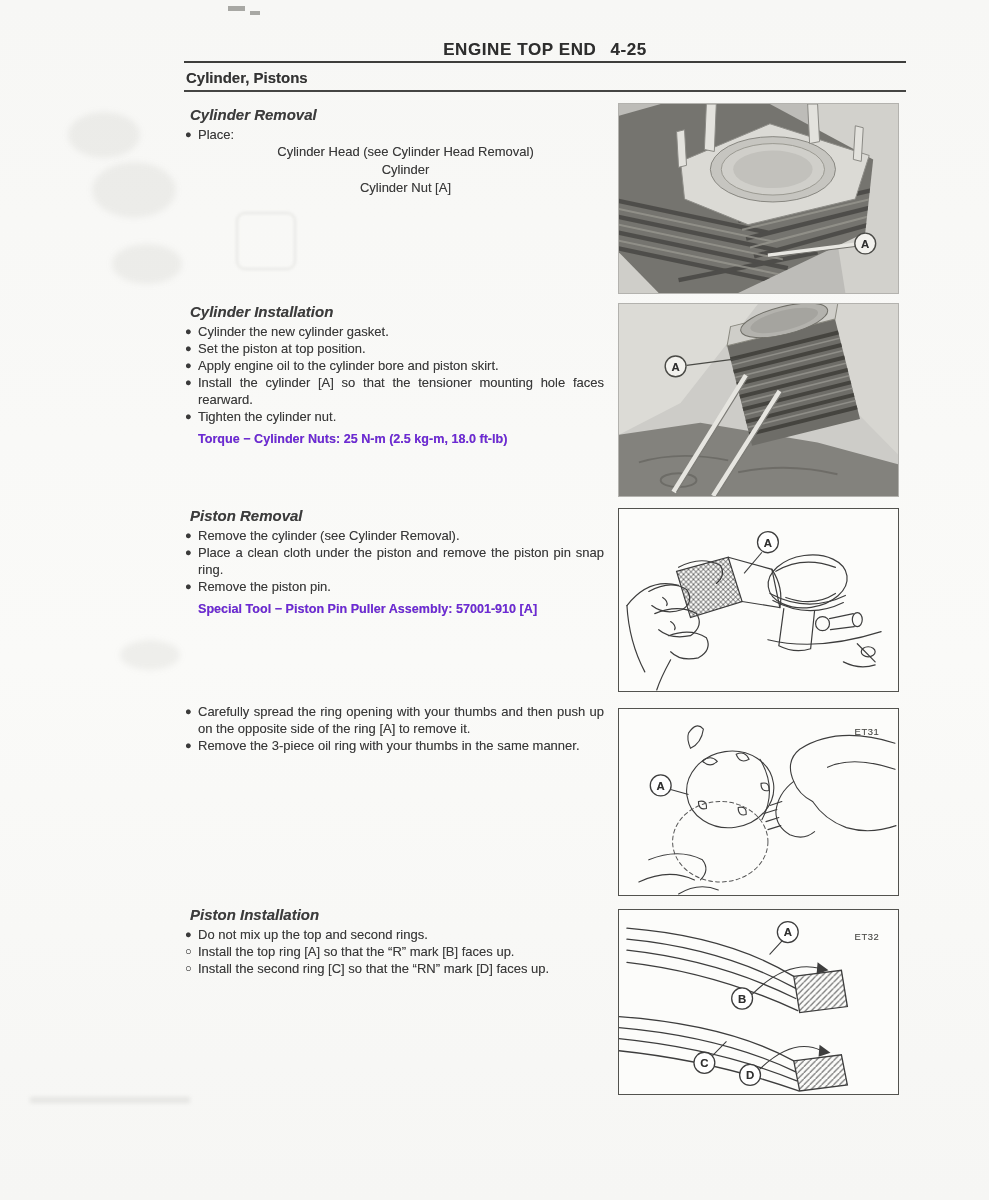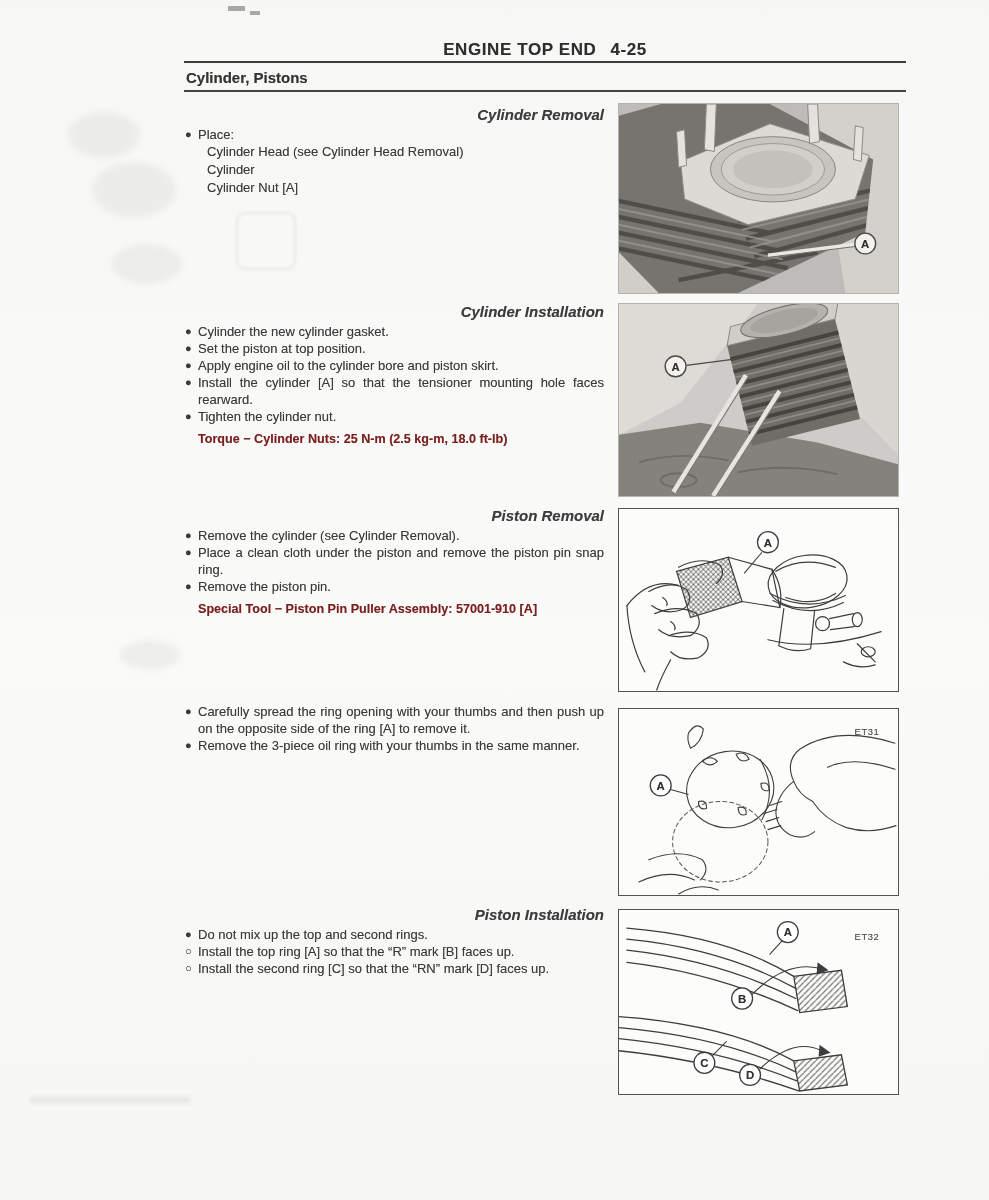--- a/index.html
+++ b/index.html
@@ -11,27 +11,27 @@
   }
   
   .header-line{position:absolute;top:40px;left:185px;width:720px;text-align:center;
     font-size:17px;font-weight:bold;color:#2e2e2e;letter-spacing:.6px;}
   .header-line .gap{display:inline-block;width:14px;}
   .rule{position:absolute;left:184px;width:722px;height:2px;background:#3e3e3c;}
   .rule.thin{height:1.6px;background:#454543;}
   .section-title{position:absolute;top:69px;left:186px;font-size:15px;font-weight:bold;color:#333;}
   
   .sec{position:absolute;left:185px;width:419px;}
-  .sec h3{margin:0 0 3px 16px;font-size:15px;font-weight:600;font-style:italic;color:#3c3c3c;text-align:right;}
+  .sec h3{margin:0 0 3px 5px;font-size:15px;font-weight:600;font-style:italic;color:#3c3c3c;}
   ul.steps{list-style:none;margin:0;padding:0;}
   li.step{position:relative;padding-left:13px;font-size:13px;line-height:17px;text-align:justify;color:#3a3a3a;}
   li.step .m{position:absolute;left:0;top:0;font-size:11px;line-height:17px;}
   ul.subitems{list-style:none;margin:0;padding:0 0 0 22px;}
-  ul.subitems li{font-size:13px;line-height:18px;}
-  .boldnote{margin-top:6px;padding-left:13px;font-size:12.6px;font-weight:bold;line-height:16px;color:#7f1d1d;}
+  ul.subitems li{font-size:13px;line-height:18px;text-align:center;}
+  .boldnote{margin-top:6px;padding-left:13px;font-size:12.6px;font-weight:bold;line-height:16px;color:#6d28d9;}
   
   .fig{position:absolute;left:618px;width:281px;box-sizing:border-box;}
   .fig svg{display:block;width:100%;height:100%;}
   .photo{border:1px solid #b3b2ae;background:#c2c1bd;}
   .drawing{border:1.6px solid #52524e;background:#fcfcfa;}
   
   .smudge{position:absolute;background:rgba(120,120,112,.09);filter:blur(3px);border-radius:50%;}
   .ghostbox{position:absolute;border:2px solid rgba(110,110,102,.12);border-radius:9px;filter:blur(1.5px);}
   .mark{position:absolute;background:rgba(70,70,66,.45);filter:blur(.4px);}
   .streak{position:absolute;background:rgba(125,125,118,.14);filter:blur(2px);}

